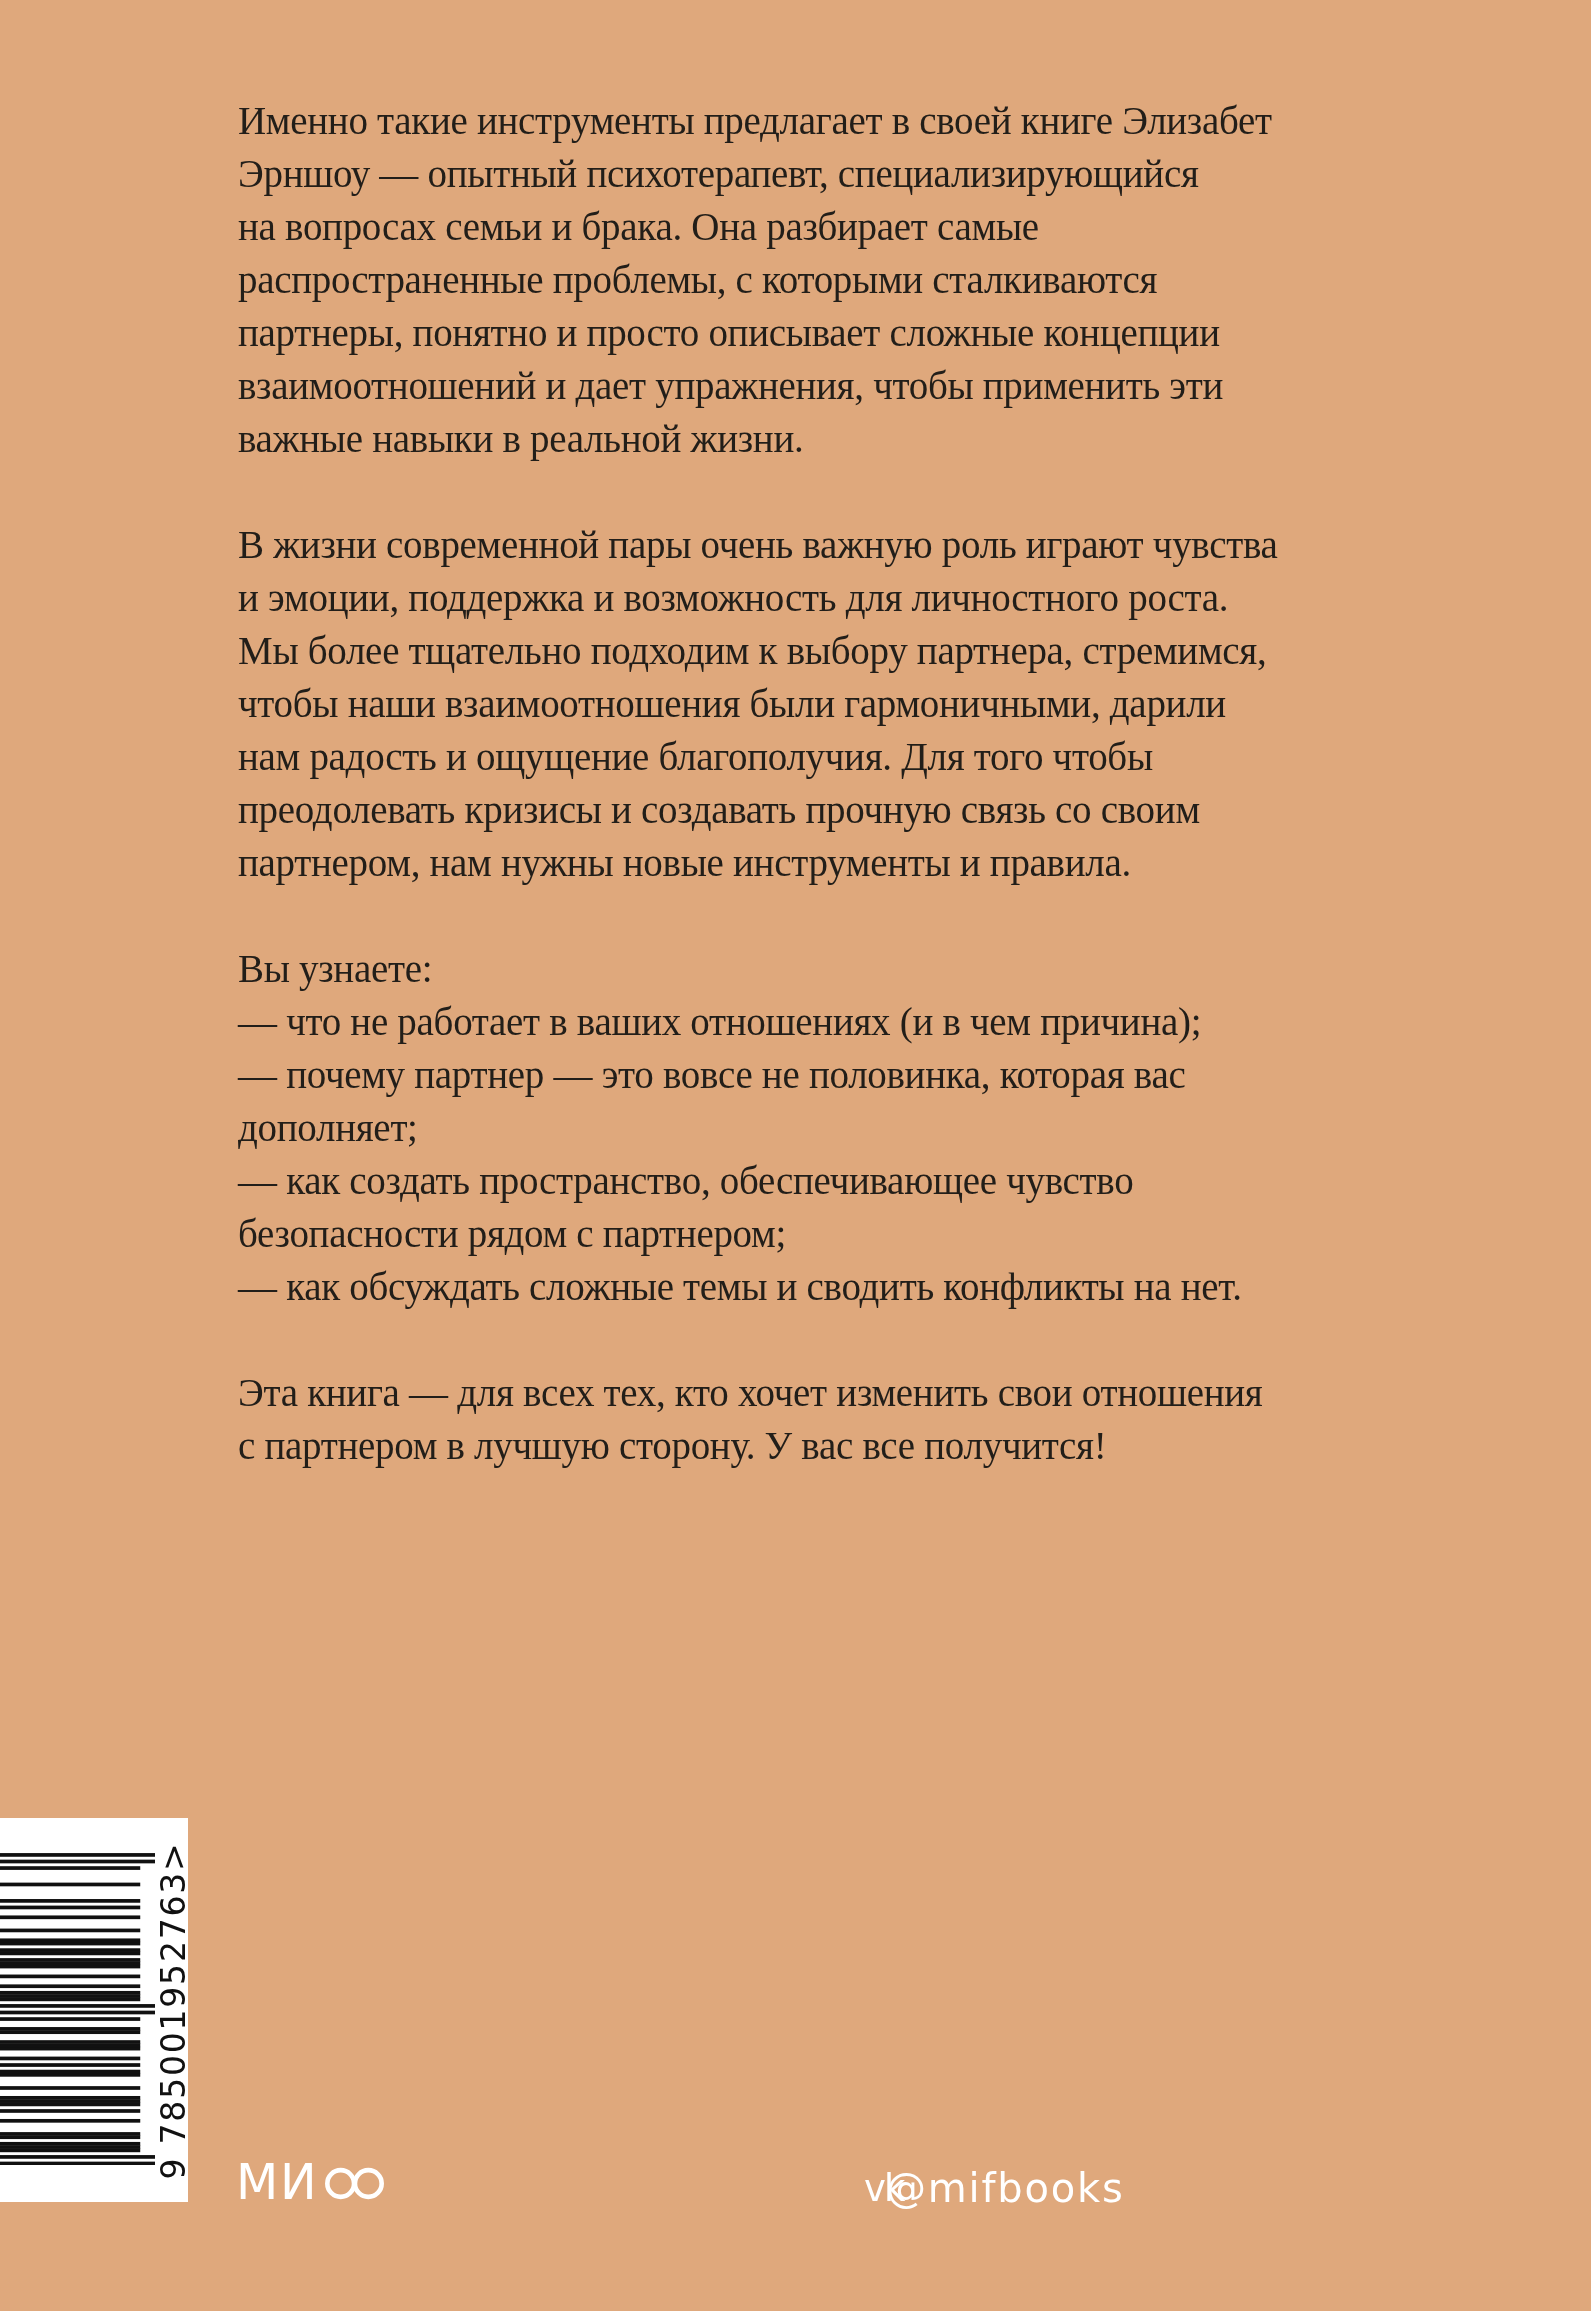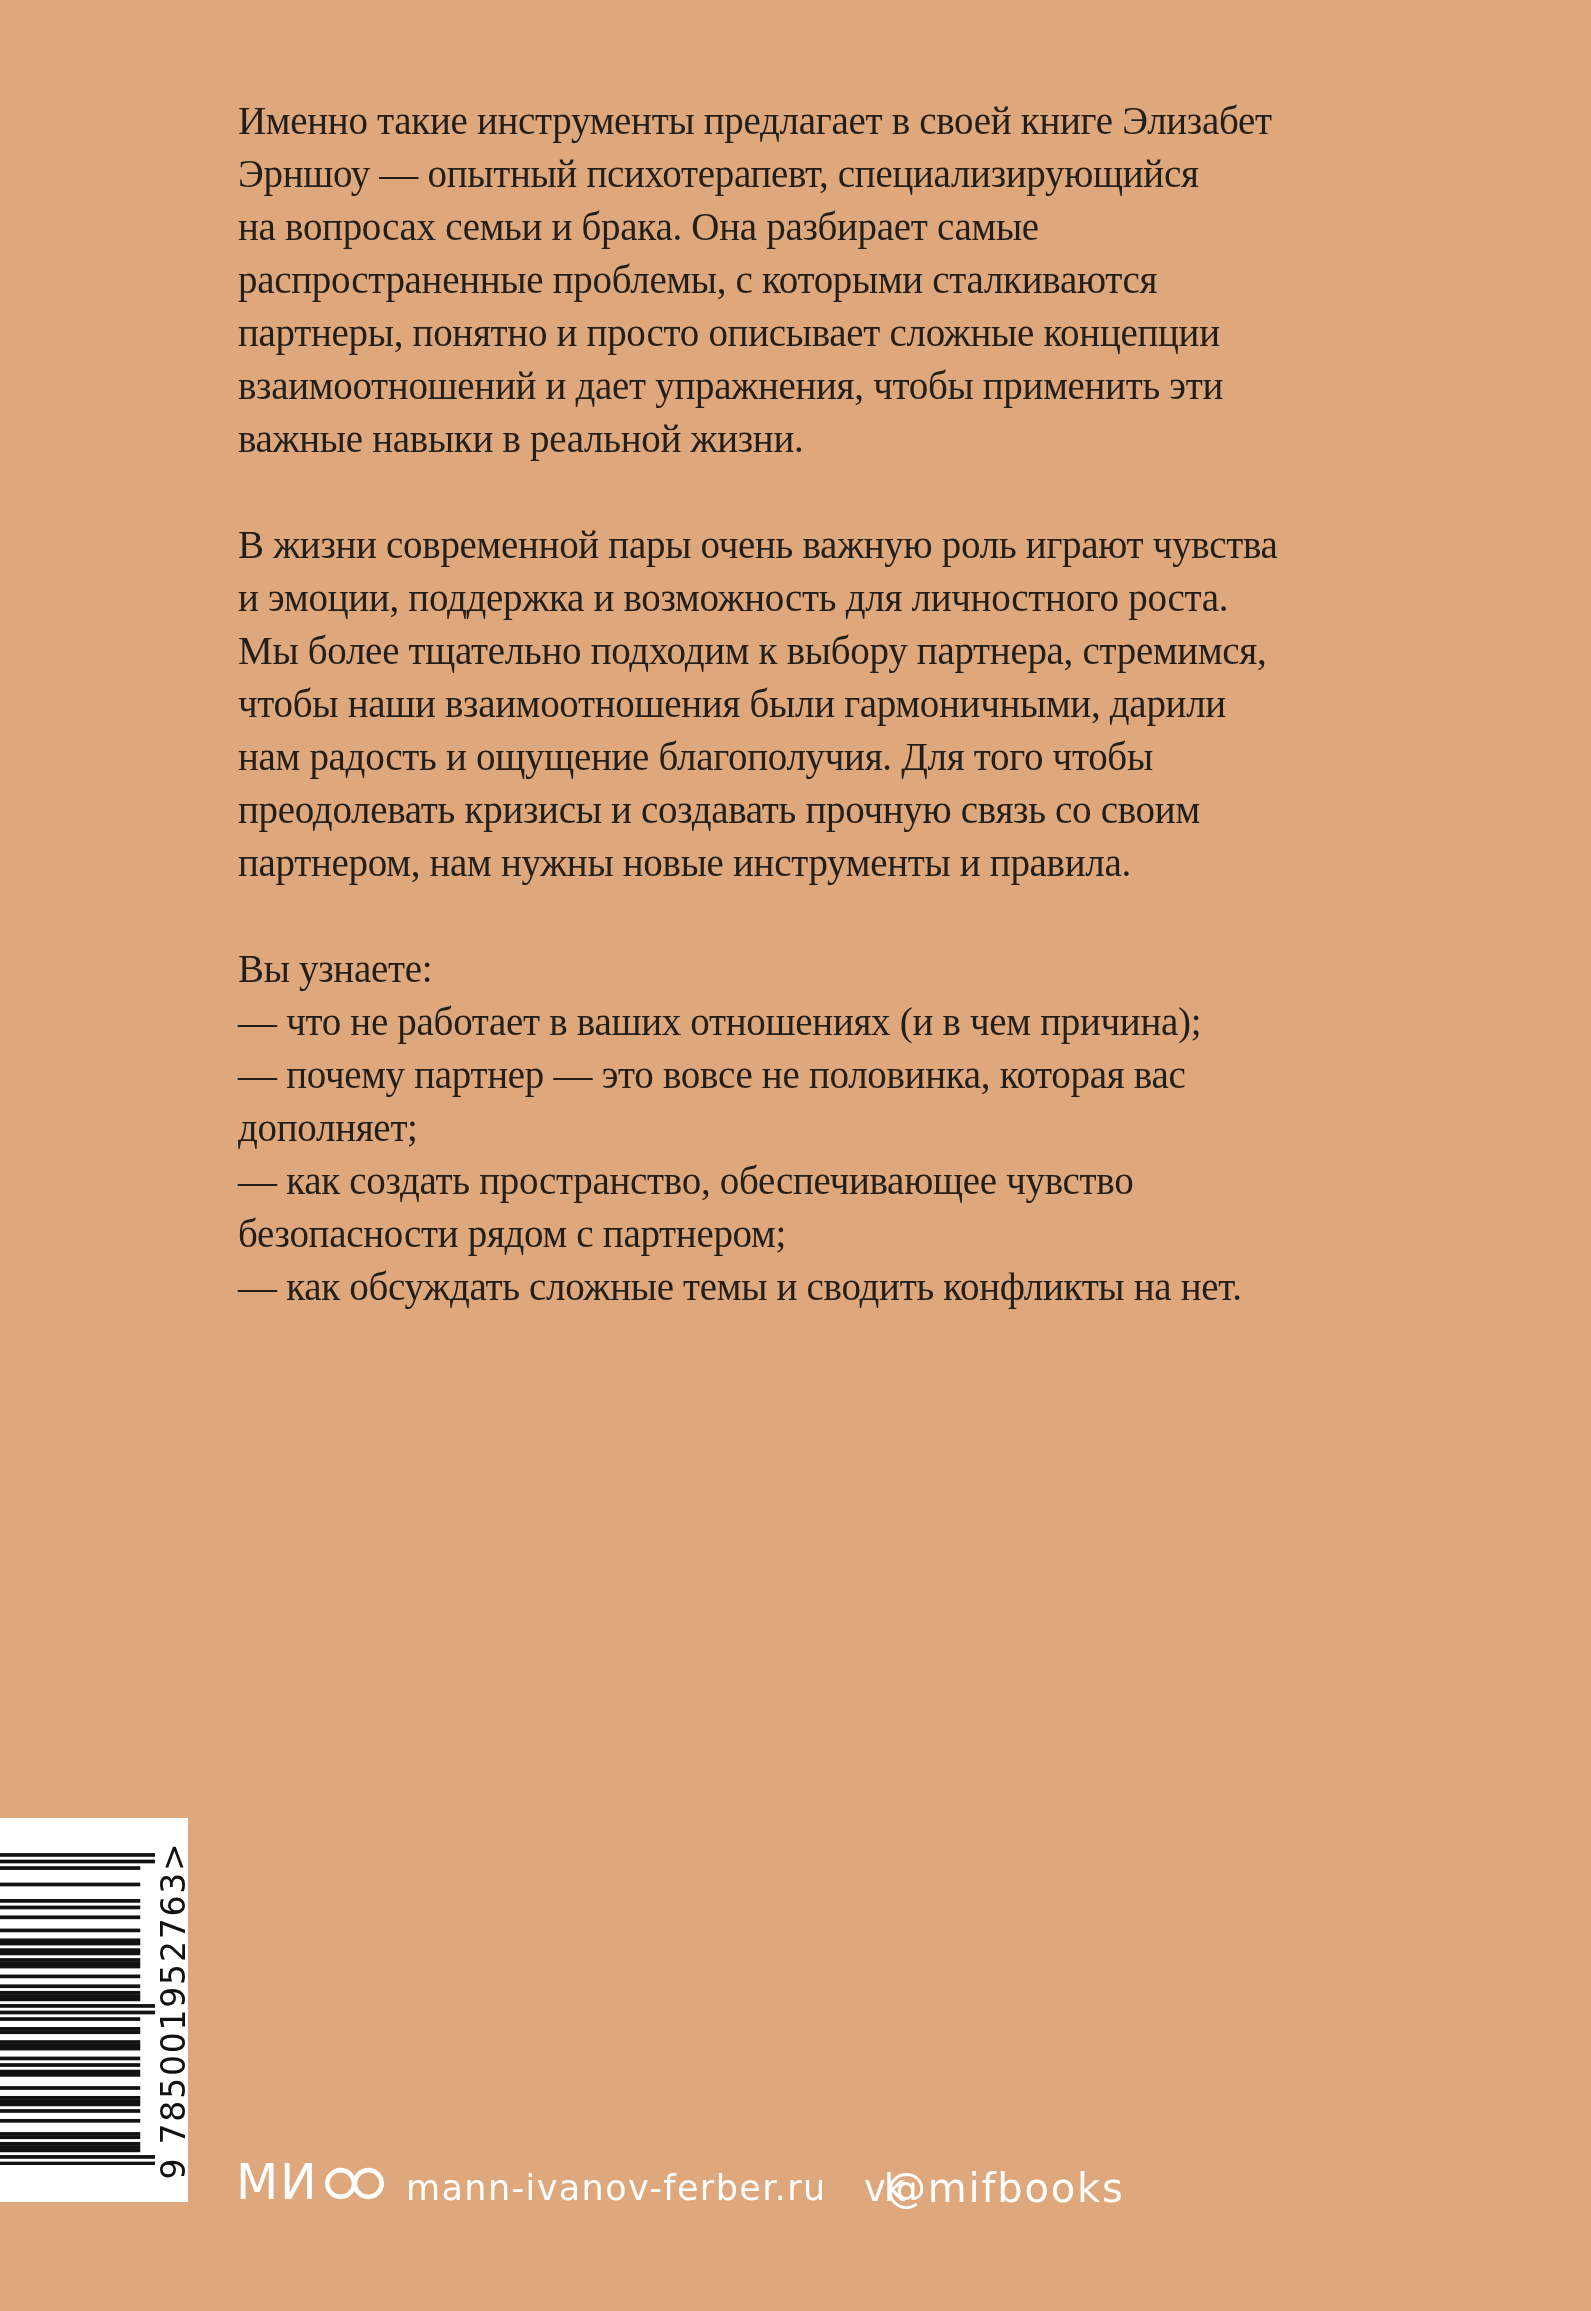--- a/index.html
+++ b/index.html
@@ -68,20 +68,22 @@
 нам радость и ощущение благополучия. Для того чтобы
 преодолевать кризисы и создавать прочную связь со своим
 партнером, нам нужны новые инструменты и правила.</p>
       <p>Вы узнаете:
 — что не работает в ваших отношениях (и в чем причина);
 — почему партнер — это вовсе не половинка, которая вас
 дополняет;
 — как создать пространство, обеспечивающее чувство
 безопасности рядом с партнером;
 — как обсуждать сложные темы и сводить конфликты на нет.</p>
+      <p>Эта книга — для всех тех, кто хочет изменить свои отношения
+с партнером в лучшую сторону. У вас все получится!</p>
     </div>
 
   <div class="barcode-box">
     <svg class="barcode-bars" width="155" height="312" viewBox="0 0 168 338">
         <rect x="0" y="334.44" width="168" height="4.01" fill="#111111"></rect>
         <rect x="0" y="327.33" width="168" height="4.01" fill="#111111"></rect>
         <rect x="0" y="320.21" width="152" height="4.01" fill="#111111"></rect>
         <rect x="0" y="316.65" width="152" height="4.01" fill="#111111"></rect>
         <rect x="0" y="313.09" width="152" height="4.01" fill="#111111"></rect>
         <rect x="0" y="305.98" width="152" height="4.01" fill="#111111"></rect>
@@ -129,20 +131,19 @@
   </div>
 
   <div class="footer-item mif-logo">
     <span class="mi">МИ</span>
     <svg class="infinity-svg" width="59" height="35" viewBox="0 0 64 38">
       <circle cx="17" cy="19" r="14.5" fill="none" stroke="#ffffff" stroke-width="5"></circle>
       <circle cx="47" cy="19" r="14.5" fill="none" stroke="#ffffff" stroke-width="5"></circle>
     </svg>
   </div>
 
-  <div class="footer-item site">mann-ivanov-ferber.ru</div>
 
   <div class="footer-item vk">vk</div>
 
   <div class="footer-item handle">@mifbooks</div>
 
 </div>
 
 
 </body></html>

